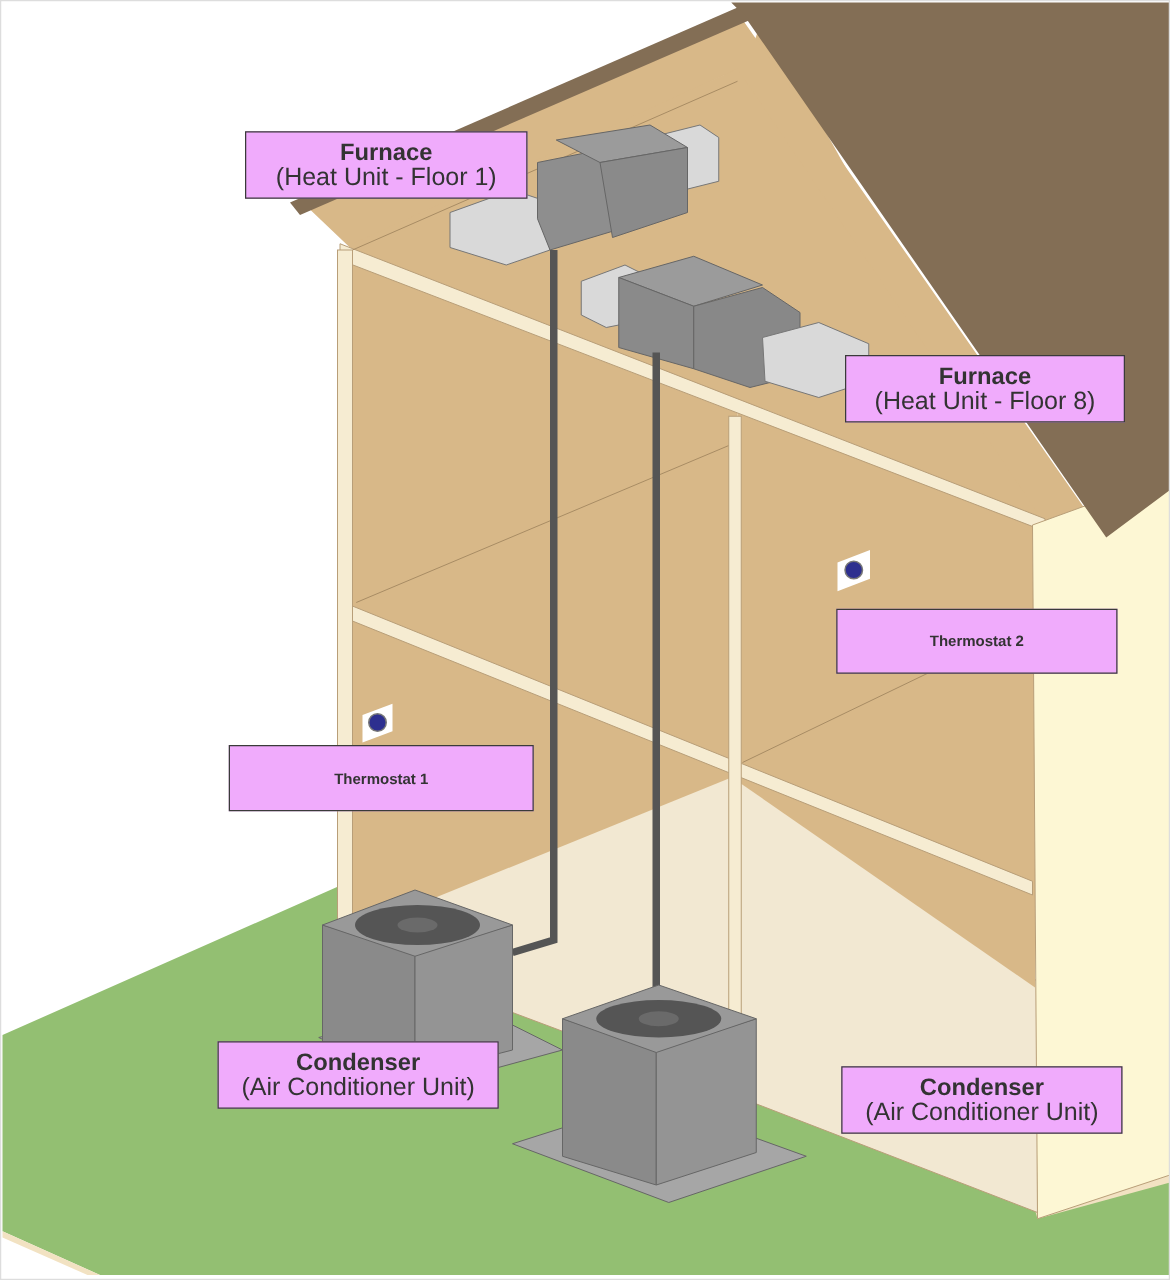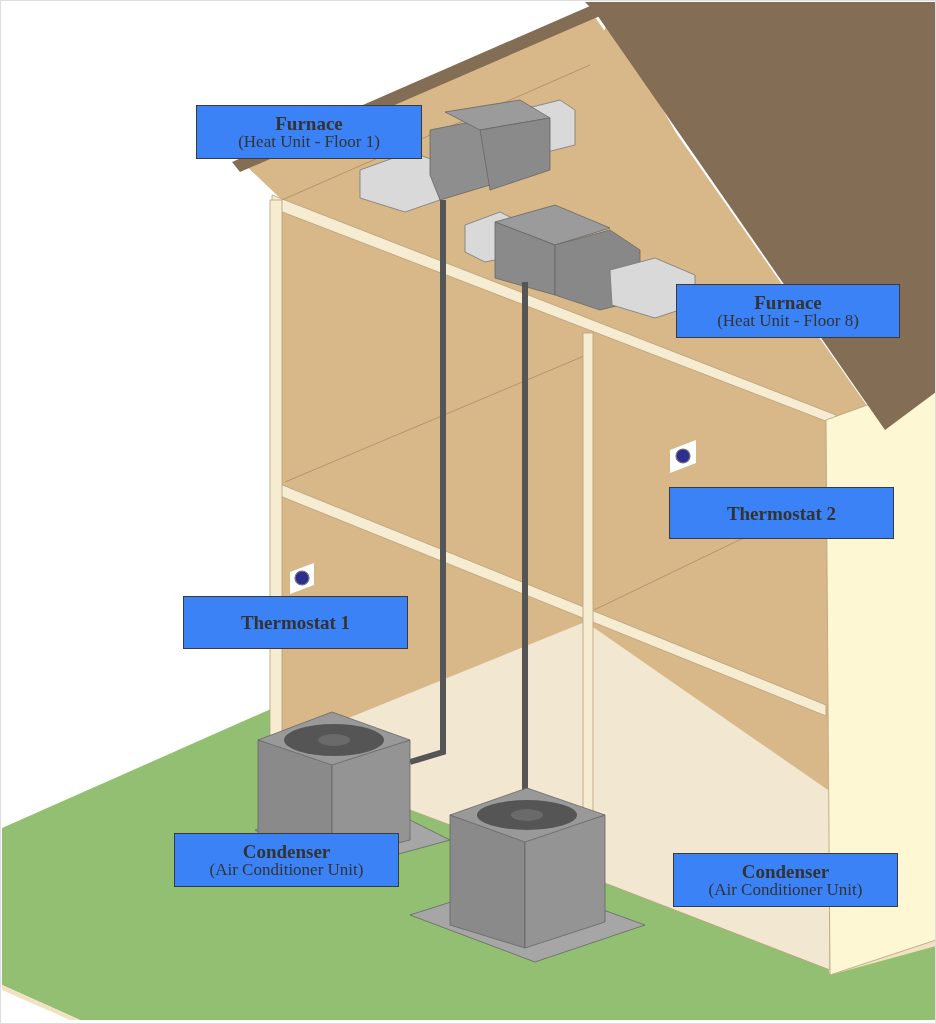--- a/index.html
+++ b/index.html
@@ -1,27 +1,26 @@
 <!DOCTYPE html>
 <html><head>
 <meta charset="utf-8">
 <style>
   html, body { margin: 0; padding: 0; background: #ffffff; }
   body { width: 936px; height: 1024px; overflow: hidden; position: relative; font-family: "Liberation Sans", sans-serif; }
   #scene { position: absolute; left: 0; top: 0; width: 936px; height: 1024px; }
   .label-box {
-    position: absolute; background: #3b82f6; border: 1.5px solid #3a3a3a;
+    position: absolute; background: #f0abfc; border: 1.5px solid #3a3a3a;
     box-sizing: border-box; text-align: left; color: #333333;
     display: flex; flex-direction: column; justify-content: center; align-items: center;
     line-height: 1.0;
-    font-family: Liberation Serif, serif;
   }
   .label-title { font-weight: bold; font-size: 19px; }
-  .label-sub { font-size: 17px; }
-  .label-single { font-weight: bold; font-size: 19px; }
+  .label-sub { font-size: 20px; }
+  .label-single { font-weight: bold; font-size: 12px; }
 </style>
 </head>
 <body>
 
 <svg id="scene" viewBox="0 0 936 1024" xmlns="http://www.w3.org/2000/svg">
 
   <rect x="0" y="0" width="936" height="1024" fill="#ffffff"></rect>
 
   <polygon points="2,828 280,705 828,968 936,940 936,1020 80,1020 2,985" fill="#93bf72"></polygon>
   <polygon points="2,985 80,1020 70,1020 2,990" fill="#f2e2c2"></polygon>
@@ -106,21 +105,21 @@
 
 <div class="label-box" style="left:676px; top:284px; width:224px; height:54px;">
   <span class="label-title">Furnace</span>
   <span class="label-sub">(Heat Unit - Floor 8)</span>
 </div>
 
 <div class="label-box" style="left:669px; top:487px; width:225px; height:52px;">
   <span class="label-single">Thermostat 2</span>
 </div>
 
-<div class="label-box" style="left:183px; top:596px; width:225px; height:53px;">
+<div class="label-box" style="left:183px; top:596px; width:244px; height:53px;">
   <span class="label-single">Thermostat 1</span>
 </div>
 
 <div class="label-box" style="left:174px; top:833px; width:225px; height:54px;">
   <span class="label-title">Condenser</span>
   <span class="label-sub">(Air Conditioner Unit)</span>
 </div>
 
 <div class="label-box" style="left:673px; top:853px; width:225px; height:54px;">
   <span class="label-title">Condenser</span>

